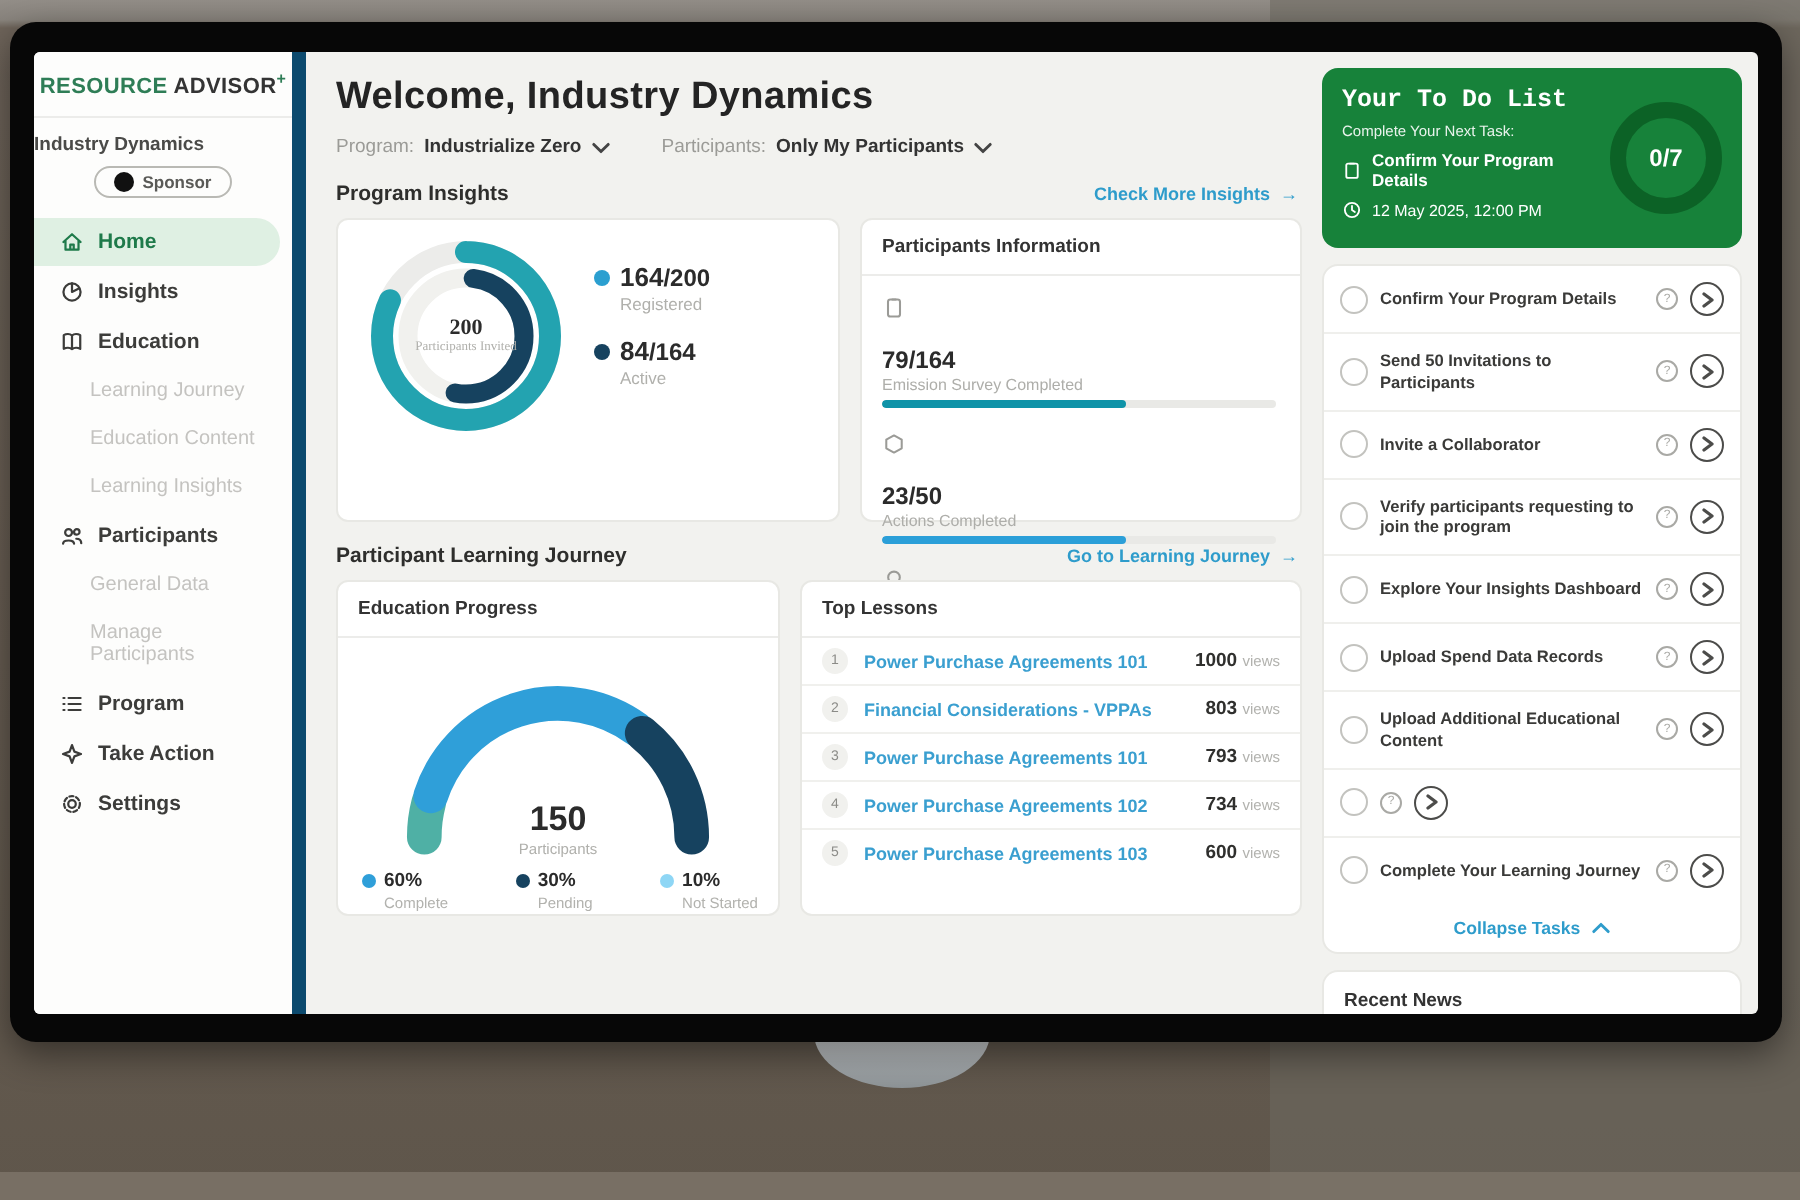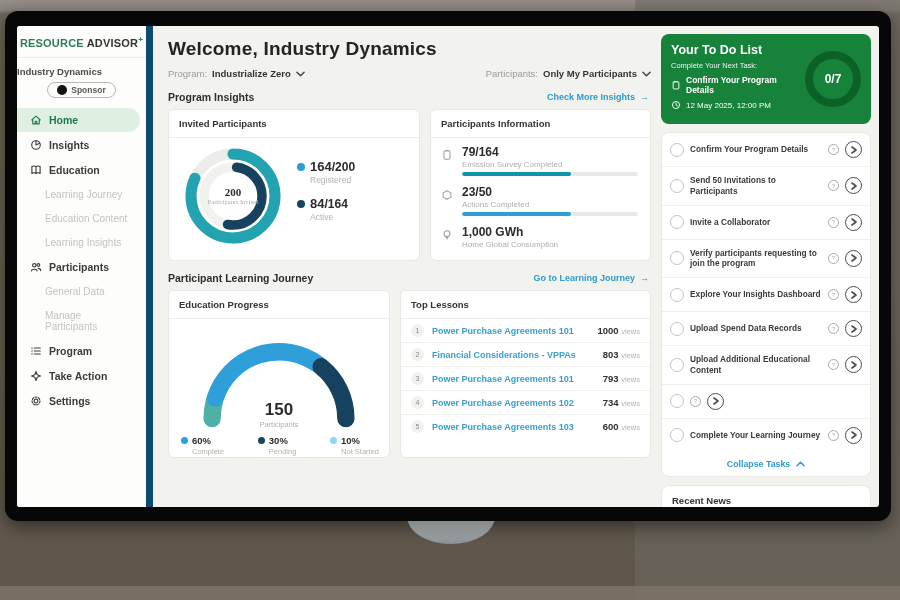--- a/index.html
+++ b/index.html
@@ -25,21 +25,21 @@
   .nav li{display:flex;align-items:center;gap:7px;padding:6px 10px 6px 13px;margin:1px 6px 1px 0;cursor:default;}
   .nav li svg{flex:0 0 auto;}
   .nav li.active{background:#dff0e3;border-radius:0 14px 14px 0;color:#1e7a4a;}
   .nav li.sub{padding-left:28px;color:#c4c3c0;font-weight:400;font-size:10px;}
   .nav-ic{stroke:#3c3c3a;fill:none;stroke-width:1.3;stroke-linecap:round;stroke-linejoin:round;}
   .active .nav-ic{stroke:#1e7a4a;}
 
   
   .main{flex:1;min-width:0;padding:10px 10px 0 15px;box-sizing:border-box;}
   .h1{font-size:19px;font-weight:700;color:#242424;letter-spacing:.2px;margin:2px 0 8px 0;}
-  .filters{display:flex;gap:26px;align-items:center;margin-bottom:12px;font-size:9.5px;justify-content:space-between;}
+  .filters{display:flex;gap:26px;align-items:center;margin-bottom:12px;font-size:9.5px;}
   .filter{display:flex;align-items:center;gap:5px;}
   .filter .flabel{color:#9b9b97;}
   .filter .fvalue{font-weight:700;color:#333;}
   .chev{stroke:#444;fill:none;stroke-width:1.6;stroke-linecap:round;stroke-linejoin:round;}
   .sec-row{display:flex;align-items:center;justify-content:space-between;margin:0 2px 6px 0;}
   .sec-title{font-size:10.5px;font-weight:700;color:#2e2e2c;}
   .sec-link{font-size:9px;font-weight:700;color:#2e9ccb;display:flex;gap:5px;align-items:center;cursor:pointer;}
   .cards-row{display:flex;gap:10px;margin-bottom:11px;}
   .card{background:#fff;border:1px solid #e8e8e4;border-radius:6px;box-sizing:border-box;}
   .card-h{font-size:9.5px;font-weight:700;color:#333;padding:8px 10px;border-bottom:1px solid #ececea;}
@@ -54,21 +54,21 @@
   .leg-item{margin-bottom:11px;}
   .leg-line{display:flex;align-items:center;gap:5px;}
   .leg-dot{width:8px;height:8px;border-radius:50%;}
   .leg-val{font-size:13px;font-weight:700;color:#2b2b2b;}
   .leg-val .small{font-size:12px;}
   .leg-lab{font-size:8.5px;color:#b0b0ac;margin:1px 0 0 13px;}
 
   
   .card-info{flex:1;height:152px;}
   .info-body{padding:7px 12px 0 10px;}
-  .stat{display:flex;gap:8px;margin-bottom:9px;}
+  .stat{display:flex;gap:8px;margin-bottom:9px;flex-direction:column;}
   .stat-ic{width:13px;padding-top:2px;color:#9b9b97;}
   .stat-ic svg{stroke:#9b9b97;fill:none;stroke-width:1.2;stroke-linecap:round;stroke-linejoin:round;}
   .stat-main{flex:1;}
   .stat-val{font-size:12px;font-weight:700;color:#2b2b2b;}
   .stat-lab{font-size:8px;color:#aeaeaa;margin:1px 0 3px 0;}
   .stat-track{height:4px;background:#e9e9e6;border-radius:3px;overflow:hidden;}
   .stat-fill{height:100%;border-radius:3px;}
 
   
   .card-edu{width:222px;height:168px;}
@@ -88,21 +88,21 @@
   .lesson-row:last-child{border-bottom:none;}
   .rank{width:13px;height:13px;border-radius:50%;background:#f1f1ee;color:#8b8b87;font-size:7px;display:flex;align-items:center;justify-content:center;}
   .lesson-title{flex:1;font-size:9px;font-weight:700;color:#3a9fd0;cursor:pointer;}
   .views{font-size:9.5px;font-weight:700;color:#2f2f2d;}
   .views .vlab{font-size:7.5px;font-weight:400;color:#b2b2ae;}
 
   
   .right{width:218px;min-width:218px;padding:8px 8px 0 0;box-sizing:border-box;}
   .todo-card{background:#17823a;border-radius:8px;color:#fff;padding:9px 10px;display:flex;gap:6px;}
   .todo-left{flex:1;min-width:0;}
-  .todo-title{font-size:12.5px;font-weight:700;margin-bottom:4px;}
+  .todo-title{font-size:12.5px;font-weight:700;margin-bottom:4px;font-family:Liberation Mono, monospace;}
   .todo-sub{font-size:7.5px;opacity:.9;margin-bottom:5px;}
   .todo-line{display:flex;align-items:center;gap:5px;font-size:8.5px;font-weight:700;margin-bottom:5px;}
   .todo-line svg{stroke:#fff;fill:none;stroke-width:1.3;stroke-linecap:round;stroke-linejoin:round;flex:0 0 auto;}
   .todo-line.date{font-weight:400;font-size:8px;}
   .todo-ring{width:56px;height:56px;border-radius:50%;border:8px solid #0c6226;box-sizing:border-box;display:flex;align-items:center;justify-content:center;align-self:center;}
   .todo-ring span{font-size:12px;font-weight:700;}
   .tasks-card{background:#fff;border:1px solid #e8e8e4;border-radius:8px;margin-top:8px;}
   .task-row{display:flex;align-items:center;gap:6px;padding:8px 8px;border-bottom:1px solid #efefec;}
   .task-check{width:12px;height:12px;min-width:12px;border:1.4px solid #c3c3bf;border-radius:50%;}
   .task-label{flex:1;font-size:8.3px;font-weight:700;color:#3a3a38;line-height:1.3;}
@@ -227,21 +227,20 @@
           <span class="sec-title">Program Insights</span>
           <span class="sec-link">
             <span>Check More Insights</span>
             <span class="arrow">→</span>
           </span>
         </div>
 
         <div class="cards-row">
 
           <div class="card card-invited">
-            <div class="card-h">Invited Participants</div>
             <div class="invited-body">
               <div class="donut-wrap">
                 <svg width="104" height="104" viewBox="0 0 104 104">
                   <circle cx="52" cy="52" r="42" fill="none" stroke="#ececea" stroke-width="11"></circle>
                   <circle cx="52" cy="52" r="42" fill="none" stroke-width="11" stroke-linecap="round" pathLength="100" stroke-dashoffset="25" transform="rotate(0 52 52)" stroke="#23a3b0" stroke-dasharray="82 18"></circle>
                   <circle cx="52" cy="52" r="29" fill="none" stroke="#f1f1ee" stroke-width="9.5"></circle>
                   <circle cx="52" cy="52" r="29" fill="none" stroke-width="9.5" stroke-linecap="round" pathLength="100" stroke-dashoffset="23" stroke="#16425f" stroke-dasharray="51 49"></circle>
                 </svg>
                 <div class="donut-center">
                   <div class="dc-val">200</div>

